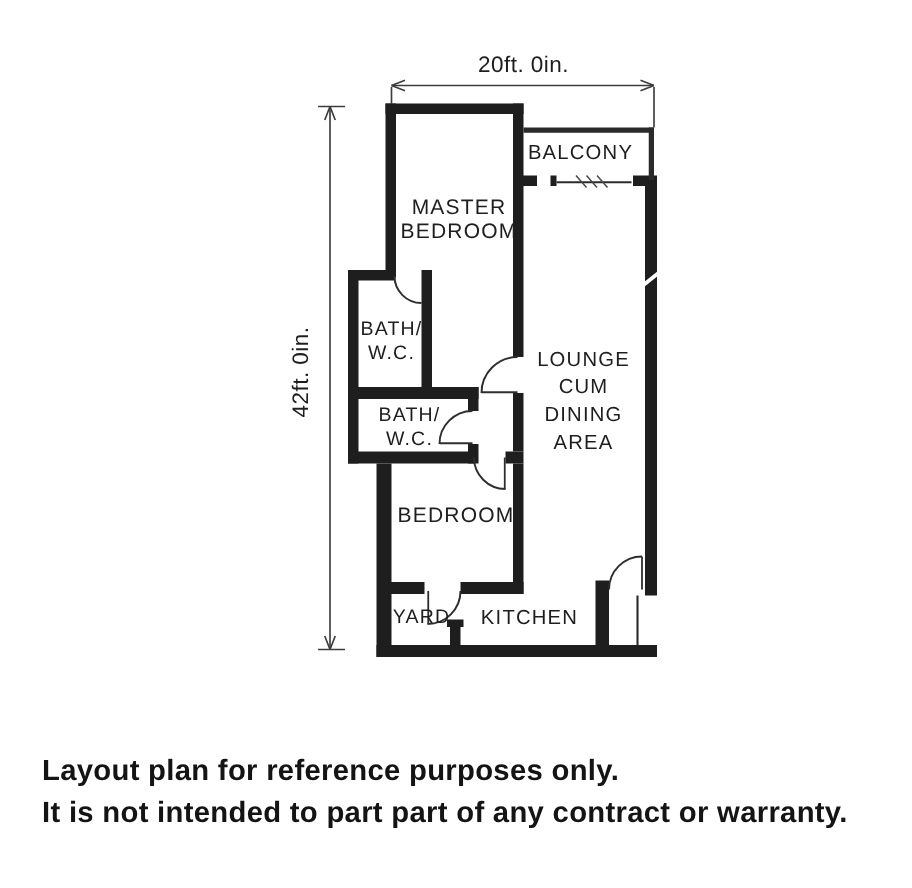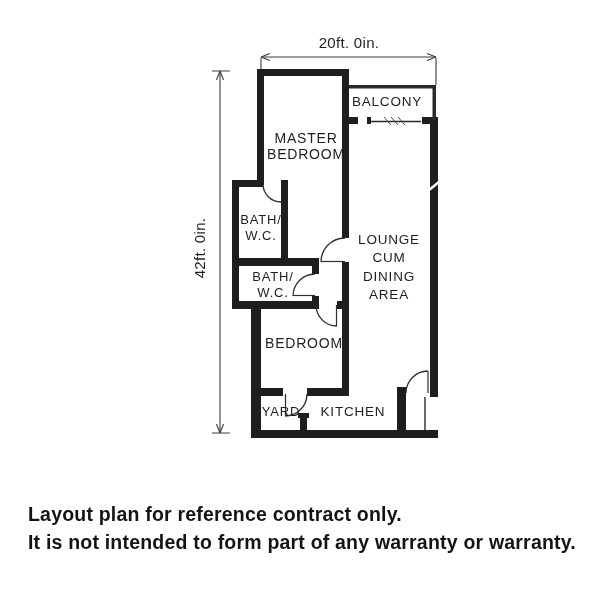--- a/index.html
+++ b/index.html
@@ -116,15 +116,15 @@
         <text class="room-label" font-size="13.5"><tspan x="370" y="243.725">LOUNGE</tspan><tspan x="370" y="262.225">CUM</tspan><tspan x="370" y="280.725">DINING</tspan><tspan x="370" y="299.225">AREA</tspan></text>
         <text class="room-label" font-size="13"><tspan x="254" y="280.55">BATH/</tspan><tspan x="254" y="296.55">W.C.</tspan></text>
         <text class="room-label" font-size="14"><tspan x="285" y="347.9">BEDROOM</tspan></text>
         <text class="room-label" font-size="13"><tspan x="262" y="415.55">YARD</tspan></text>
         <text class="room-label" font-size="13.5"><tspan x="334" y="415.725">KITCHEN</tspan></text>
       </g>
 </svg>
 </div>
 
 <div id="disclaimer">
-  <div>Layout plan for reference contract only.</div>
-  <div>It is not intended to form part of any warranty or warranty.</div>
+  <div>Layout plan for reference purposes only.</div>
+  <div>It is not intended to part part of any contract or warranty.</div>
 </div>
 
 </body></html>

